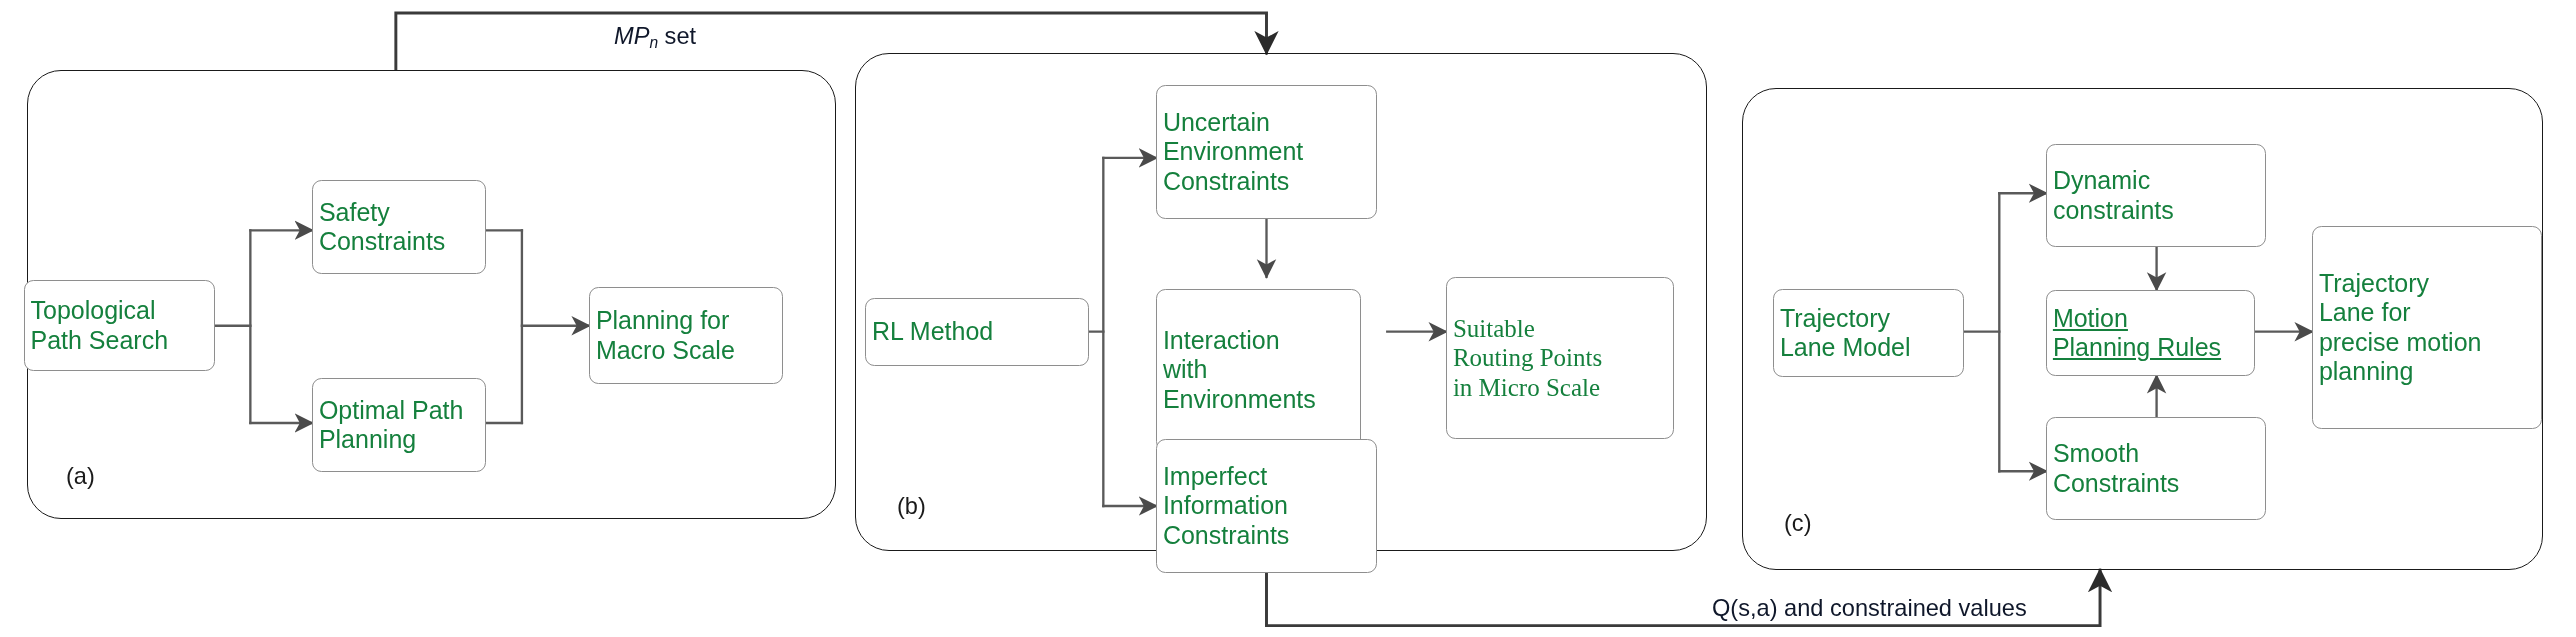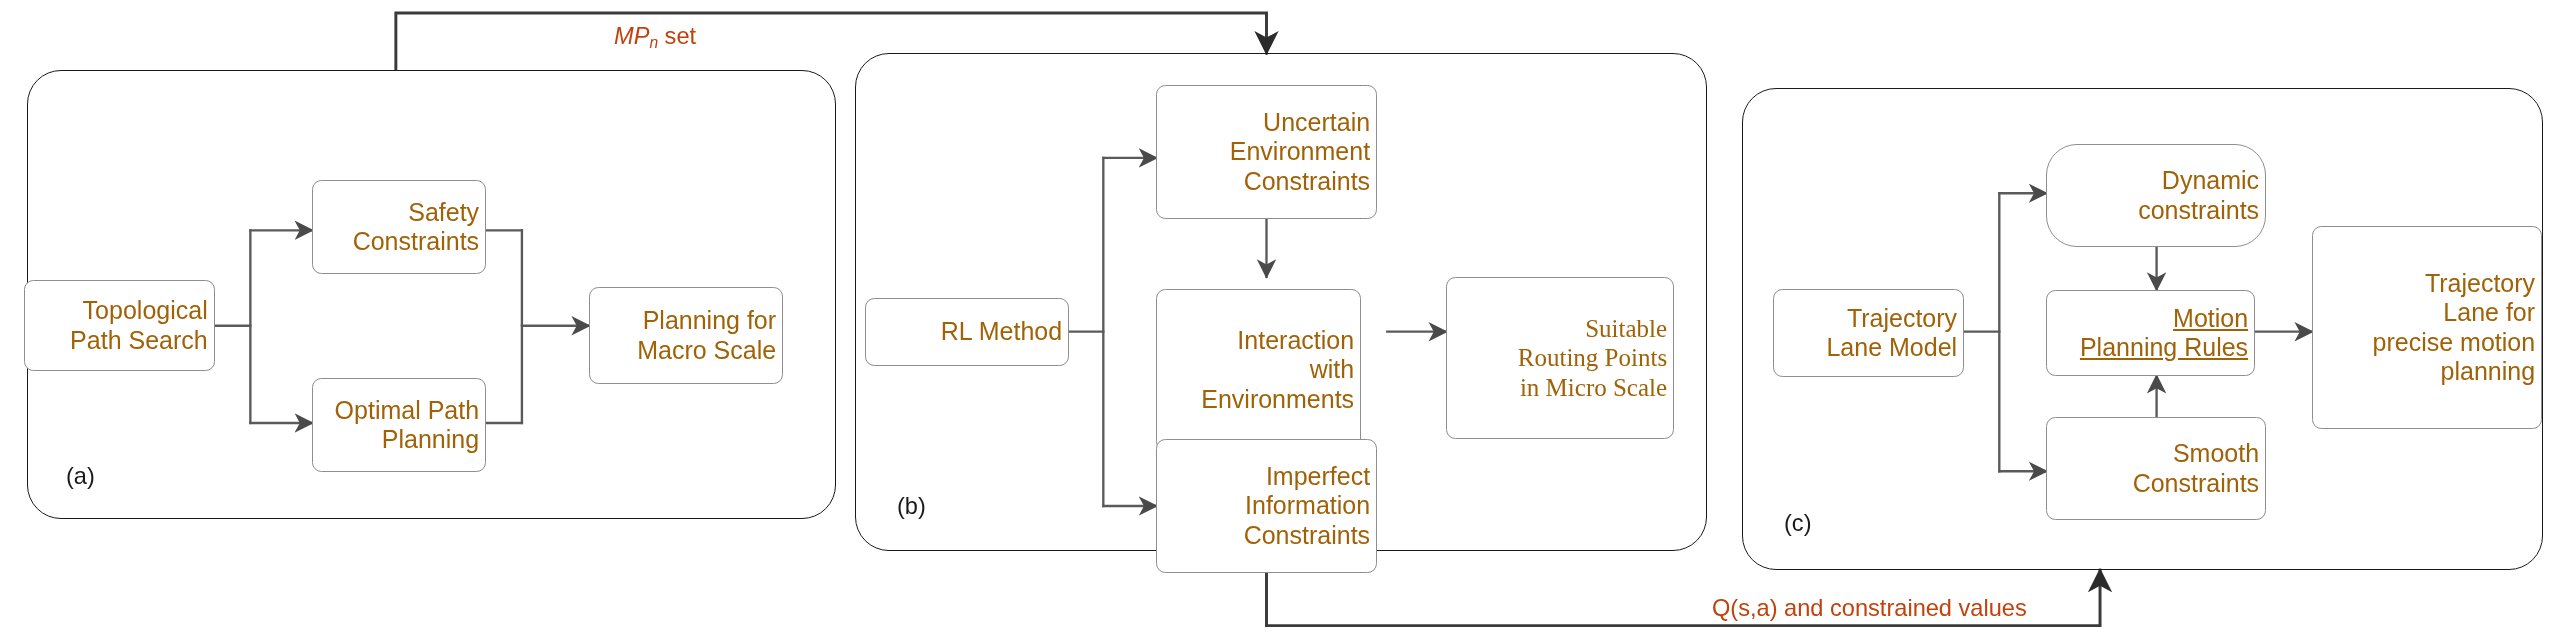--- a/index.html
+++ b/index.html
@@ -44,35 +44,35 @@
   
   .node {
     position: absolute;
     border: 1.2px solid #8e8e8e;
     border-radius: 9.4px;
     background: #ffffff;
     box-sizing: border-box;
     display: flex;
     align-items: center;
     justify-content: center;
-    text-align: right;
-    color: #a16207;
+    text-align: left;
+    color: #15803d;
     font-size: 25px;
     line-height: 1.18;
     padding: 2.4px 5.9px;
   }
   .node span {
     display: block;
     width: 100%;
   }
   
   .edge-label {
     position: absolute;
     font-size: 23.6px;
-    color: #c2410c;
+    color: #0f172a;
     white-space: nowrap;
     line-height: 1;
   }
   .edge-label.italic {
     font-style: italic;
   }
   .edge-label sub {
     font-size: 0.66em;
     font-style: italic;
     vertical-align: baseline;
@@ -153,21 +153,21 @@
   <div class="node" style="left:312px; top:378px; width:174px; height:94px;">
     <span>Optimal Path<br>Planning</span>
   </div>
   <div class="node" style="left:589px; top:277px; width:194px; height:97px;margin-top:10px;">
     <span>Planning for<br>Macro Scale</span>
   </div>
 
   <div class="panel" style="left:855px; top:53px; width:852px; height:498px;"></div>
   <div class="panel-tag" style="left:897px; top:495px;">(b)</div>
 
-  <div class="node" style="left:865px; top:298px; width:204px; height:68px;">
+  <div class="node" style="left:865px; top:298px; width:224px; height:68px;">
     <span>RL Method</span>
   </div>
   <div class="node" style="left:1156px; top:85px; width:221px; height:134px;">
     <span>Uncertain<br>Environment<br>Constraints</span>
   </div>
   <div class="node" style="left:1156px; top:289px; width:205px; height:162px;">
     <span>Interaction<br>with<br>Environments</span>
   </div>
   <div class="node" style="left:1156px; top:439px; width:221px; height:134px;">
     <span>Imperfect<br>Information<br>Constraints</span>
@@ -175,21 +175,21 @@
   <div class="node" style="left:1446px; top:277px; width:228px; height:162px;font-family:Liberation Serif, serif;">
     <span>Suitable<br>Routing Points<br>in Micro Scale</span>
   </div>
 
   <div class="panel" style="left:1742px; top:88px; width:801px; height:482px;"></div>
   <div class="panel-tag" style="left:1784px; top:512px;">(c)</div>
 
   <div class="node" style="left:1773px; top:289px; width:191px; height:88px;">
     <span>Trajectory<br>Lane Model</span>
   </div>
-  <div class="node" style="left:2046px; top:144px; width:220px; height:103px;border-radius:31px;">
+  <div class="node" style="left:2046px; top:144px; width:220px; height:103px;">
     <span>Dynamic<br>constraints</span>
   </div>
   <div class="node" style="left:2046px; top:290px; width:209px; height:86px;text-decoration:underline;">
     <span>Motion<br>Planning Rules</span>
   </div>
   <div class="node" style="left:2046px; top:417px; width:220px; height:103px;">
     <span>Smooth<br>Constraints</span>
   </div>
   <div class="node" style="left:2312px; top:226px; width:230px; height:203px;">
     <span>Trajectory<br>Lane for<br>precise motion<br>planning</span>

